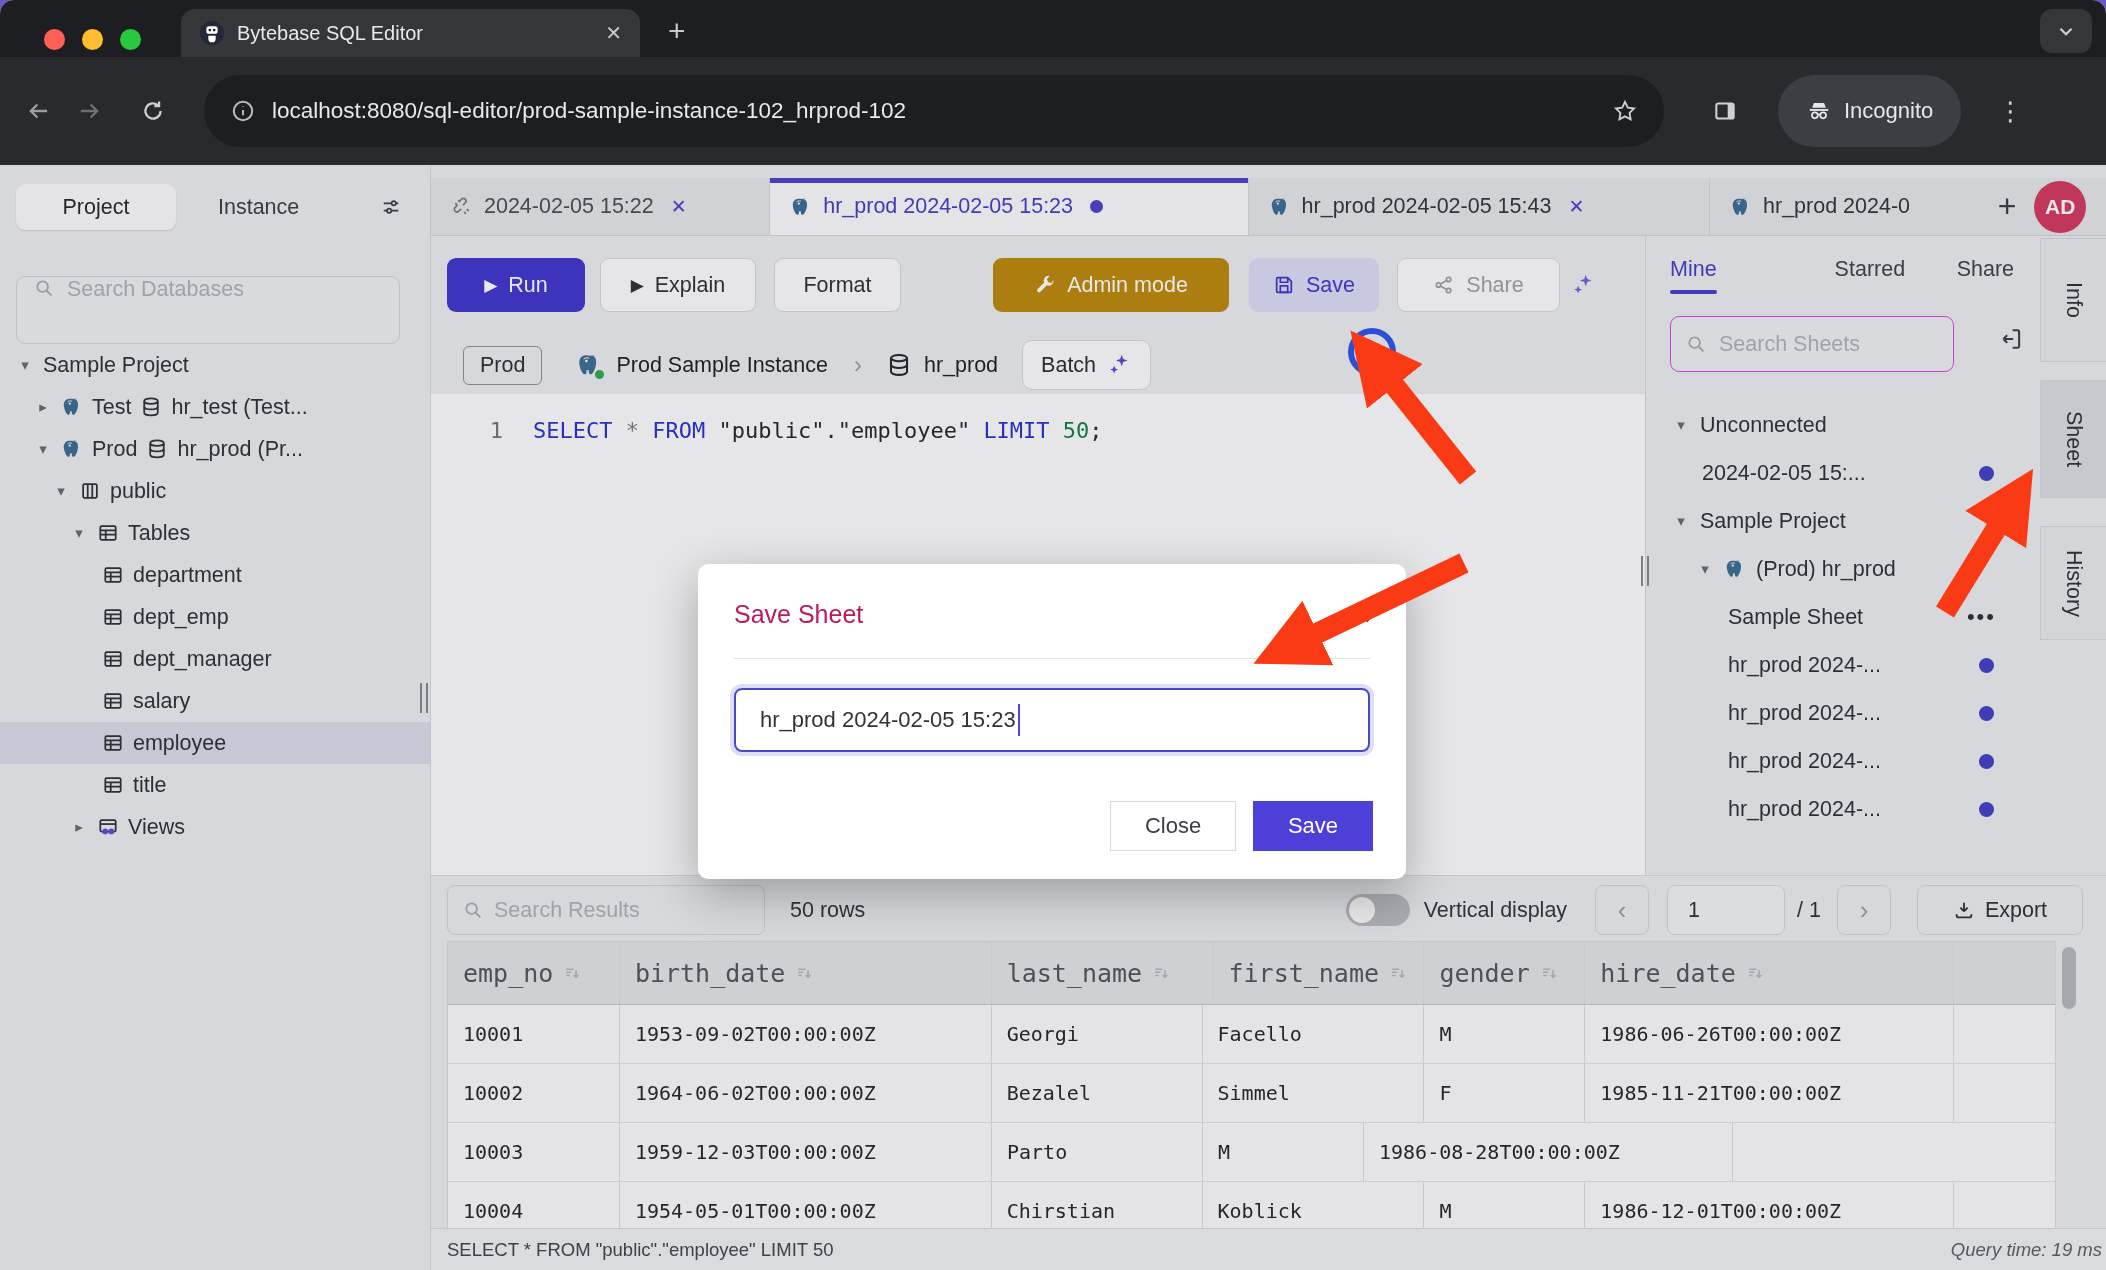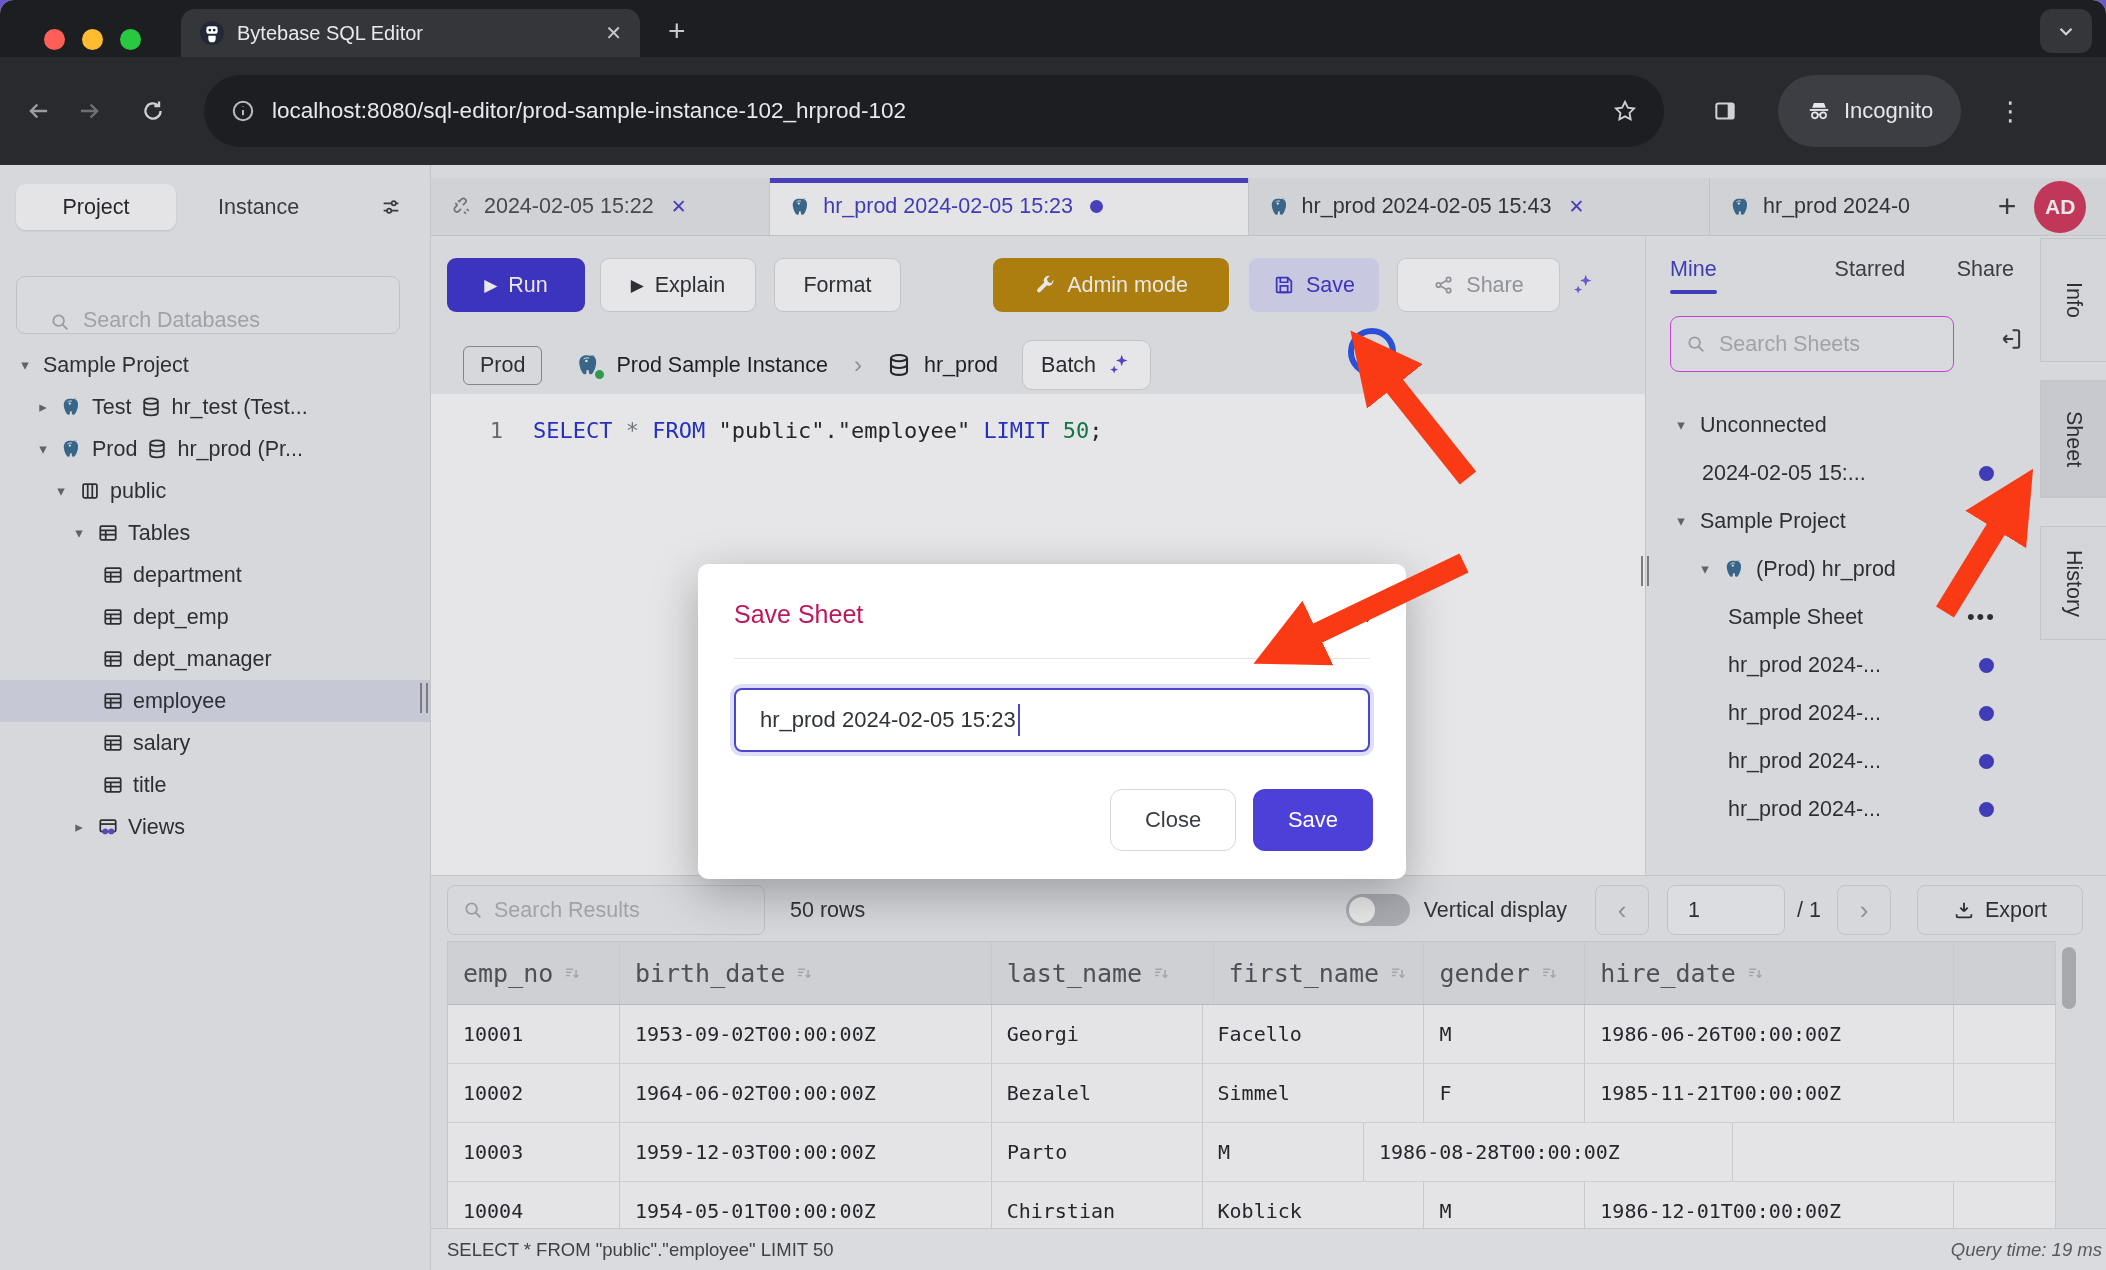--- a/index.html
+++ b/index.html
@@ -29,21 +29,21 @@
 
   
   .app { position:absolute; left:0; top:165px; width:2106px; height:1105px; background:#eceef1; }
 
   
   .lsb { position:absolute; left:0; top:0; width:431px; height:1105px; background:#eceef1; border-right:1px solid #d8d9dc; }
   .lsb-head { position:absolute; left:0; top:13px; width:100%; height:58px; display:flex; align-items:center; }
   .seg-on { margin-left:16px; width:160px; height:46px; background:#fbfbfc; border-radius:9px; box-shadow:0 1px 2px rgba(0,0,0,.12); display:flex; align-items:center; justify-content:center; font-size:21.5px; color:#27292e; }
   .seg-off { margin-left:42px; font-size:21.5px; color:#3c3f45; }
   .lsb-tune { margin-left:auto; margin-right:28px; color:#3c3f45; }
-  .lsb-search { position:absolute; left:16px; top:111px; width:384px; height:58px; border:1px solid #d3d4d8; border-radius:9px; background:#eef0f2; display:flex; align-items:flex-end; gap:12px; padding:0 32px; }
+  .lsb-search { position:absolute; left:16px; top:111px; width:384px; height:68px; border:1px solid #d3d4d8; border-radius:9px; background:#eef0f2; display:flex; align-items:flex-start; gap:12px; padding:0 16px; }
   .ph { color:#b0b2b8; font-size:21.5px; white-space:nowrap; overflow:hidden; }
   .ltree { position:absolute; left:0; top:179px; width:100%; }
   .lt-row { height:42px; display:flex; align-items:center; gap:9px; font-size:21.5px; color:#2f3237; }
   .lt-row.sel { background:#dbdce9; }
   .pad0{padding-left:16px}.pad1{padding-left:34px}.pad2{padding-left:52px}.pad3{padding-left:70px}.pad4{padding-left:102px}
   .chev { width:18px; color:#686b71; font-size:15px; flex:0 0 auto; text-align:center; }
   .tico { color:#2f3237; flex:0 0 auto; display:flex; }
   .lsb-grip { position:absolute; right:2px; top:518px; width:8px; height:30px; border-left:2.5px solid #85878d; border-right:2.5px solid #85878d; }
 
   
@@ -140,21 +140,21 @@
 
   
   .dim { position:absolute; inset:0; background:rgba(30,32,38,.10); z-index:40; pointer-events:none; }
   .modal { position:absolute; left:698px; top:399px; width:708px; height:315px; background:#ffffff; border-radius:10px; box-shadow:0 14px 48px rgba(0,0,0,.28); z-index:50; }
   .modal-title { position:absolute; left:36px; top:36px; font-size:25px; color:#be185d; }
   .modal-x { position:absolute; right:34px; top:38px; font-size:24px; color:#2f3237; }
   .modal-div { position:absolute; left:36px; right:36px; top:94px; height:1px; background:#e4e5e8; }
   .modal-input { position:absolute; left:36px; top:124px; width:636px; height:64px; border:2px solid #4b47cb; border-radius:8px; box-shadow:0 0 0 4px rgba(99,102,241,.22); display:flex; align-items:center; padding-left:24px; font-size:22px; color:#30333a; }
   .caret { width:2px; height:32px; background:#4b47cb; margin-left:2px; }
   .modal-btns { position:absolute; right:33px; bottom:28px; display:flex; gap:17px; }
-  .mbtn { height:62px; border-radius:12px; display:flex; align-items:center; justify-content:center; font-size:22px; }
+  .mbtn { height:50px; border-radius:0; display:flex; align-items:center; justify-content:center; font-size:22px; }
   .mbtn-close { width:126px; background:#fff; border:1px solid #d7d8db; color:#3a3d44; }
   .mbtn-save { width:120px; background:#4c40d9; color:#fff; }
 
   .annot { position:absolute; inset:0; width:2106px; height:1270px; z-index:60; pointer-events:none; }
   .ico { width:22px; height:22px; }
   .ico-s { width:19px; height:19px; }
   .ico-l { width:26px; height:26px; }
 </style>
 </head>
 <body>
@@ -391,31 +391,31 @@
               <use href="#i-table"></use>
             </svg>
           <span>dept_emp</span>
         </div>
         <div class="lt-row pad4">
           <svg class="ico tico">
               <use href="#i-table"></use>
             </svg>
           <span>dept_manager</span>
         </div>
+        <div class="lt-row pad4">
+          <svg class="ico tico">
+              <use href="#i-table"></use>
+            </svg>
+          <span>salary</span>
+        </div>
         <div class="lt-row pad4 sel">
           <svg class="ico tico">
               <use href="#i-table"></use>
             </svg>
           <span>employee</span>
-        </div>
-        <div class="lt-row pad4">
-          <svg class="ico tico">
-              <use href="#i-table"></use>
-            </svg>
-          <span>salary</span>
         </div>
         <div class="lt-row pad4">
           <svg class="ico tico">
               <use href="#i-table"></use>
             </svg>
           <span>title</span>
         </div>
         <div class="lt-row pad3">
           <span class="chev">▸</span>
           <svg class="ico tico">

